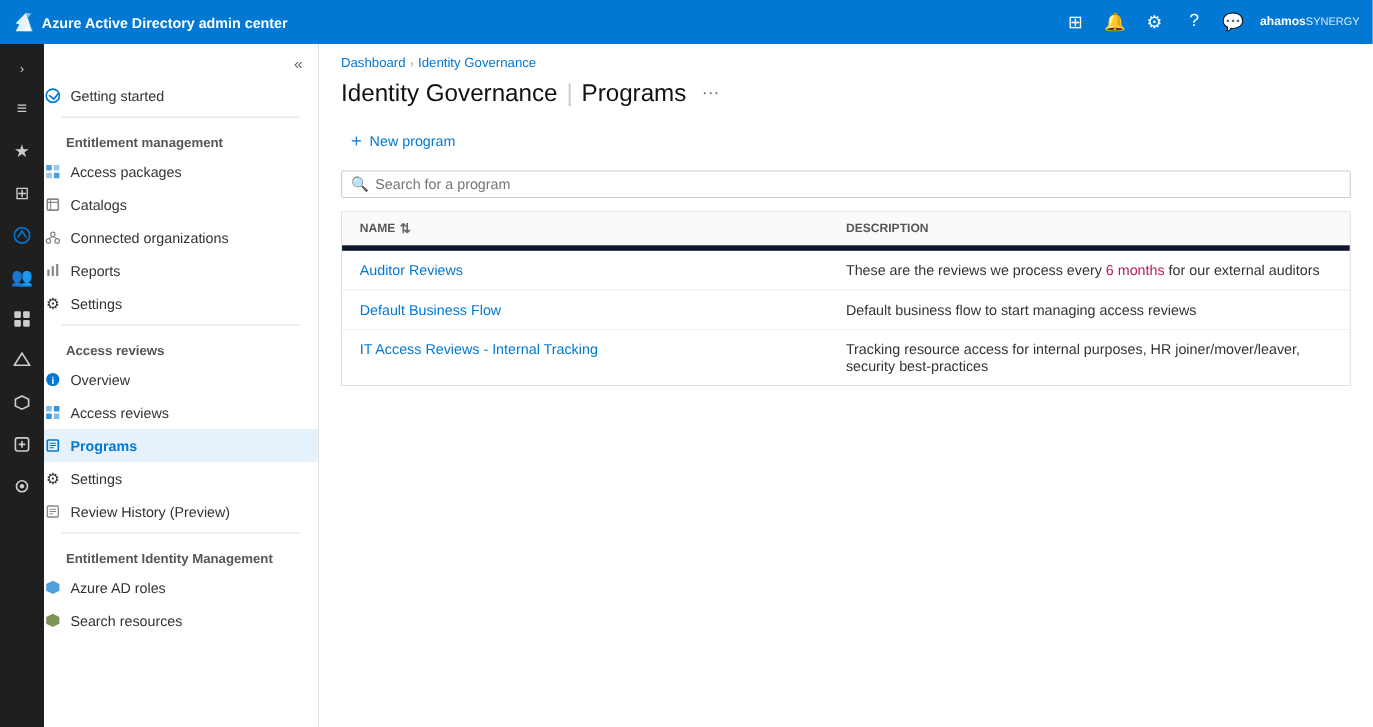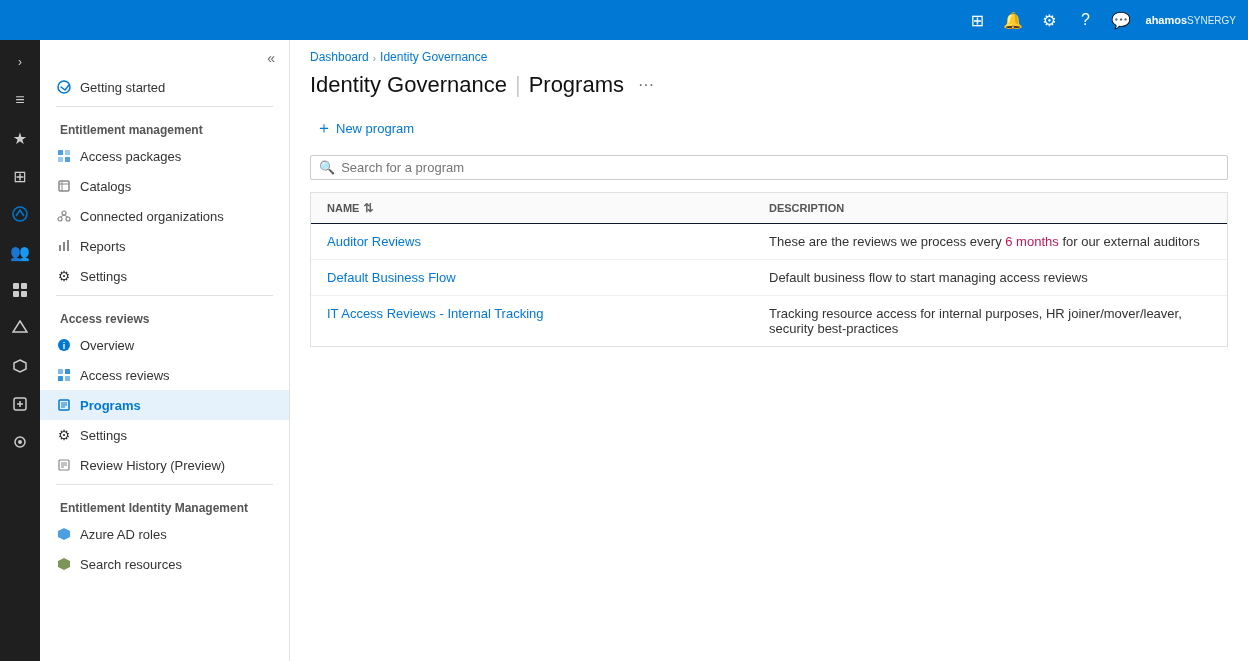--- a/index.html
+++ b/index.html
@@ -115,21 +115,21 @@
       background: none;
       border: none;
       cursor: pointer;
       color: #666;
       font-size: 14px;
       padding: 2px 4px;
     }
     .nav-item {
       display: flex;
       align-items: center;
-      padding: 7px 16px;
+      padding: 7px 0;
       cursor: pointer;
       gap: 8px;
       color: #333;
       font-size: 13px;
     }
     .nav-item.active { background: #e6f2fb; color: #0078d4; font-weight: 600; }
     .nav-icon {
       width: 16px;
       height: 16px;
       flex-shrink: 0;
@@ -246,21 +246,21 @@
 
     
     .table-container {
       margin: 0 20px;
       border: 1px solid #e0e0e0;
     }
     .table-header {
       display: grid;
       grid-template-columns: 1fr 1fr;
       background: #fafafa;
-      border-bottom: 1px solid #0f172a;
+      border-bottom: 5px solid #0f172a;
       padding: 8px 16px;
     }
     .col-header {
       font-size: 11px;
       font-weight: 600;
       text-transform: uppercase;
       color: #555;
       display: flex;
       align-items: center;
       gap: 4px;
@@ -284,20 +284,27 @@
     }
     .cell-desc a {
       color: #be185d;
       text-decoration: none;
     }
   </style>
 </head>
 <body>
 
 <div class="topbar">
+  <div class="topbar-logo">
+    <svg class="azure-icon" viewBox="0 0 18 18" fill="none">
+      <path d="M10.5 1.5L2 10l3 1-3 5.5h13L10.5 1.5z" fill="white" opacity="0.9"></path>
+      <path d="M10.5 1.5L16 16.5H8l4-6-3-1 6-7.5z" fill="white" opacity="0.5"></path>
+    </svg>
+    <span>Azure Active Directory admin center</span>
+  </div>
   <div class="topbar-spacer"></div>
   <div class="topbar-icons">
     <div class="topbar-icon-btn" title="Portal">
       <span>⊞</span>
     </div>
     <div class="topbar-icon-btn" title="Notifications">
       <span>🔔</span>
     </div>
     <div class="topbar-icon-btn" title="Settings">
       <span>⚙</span>

